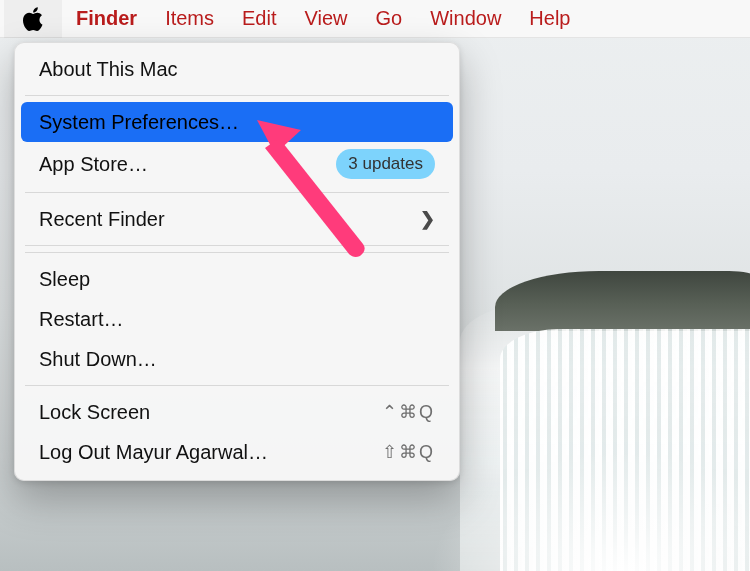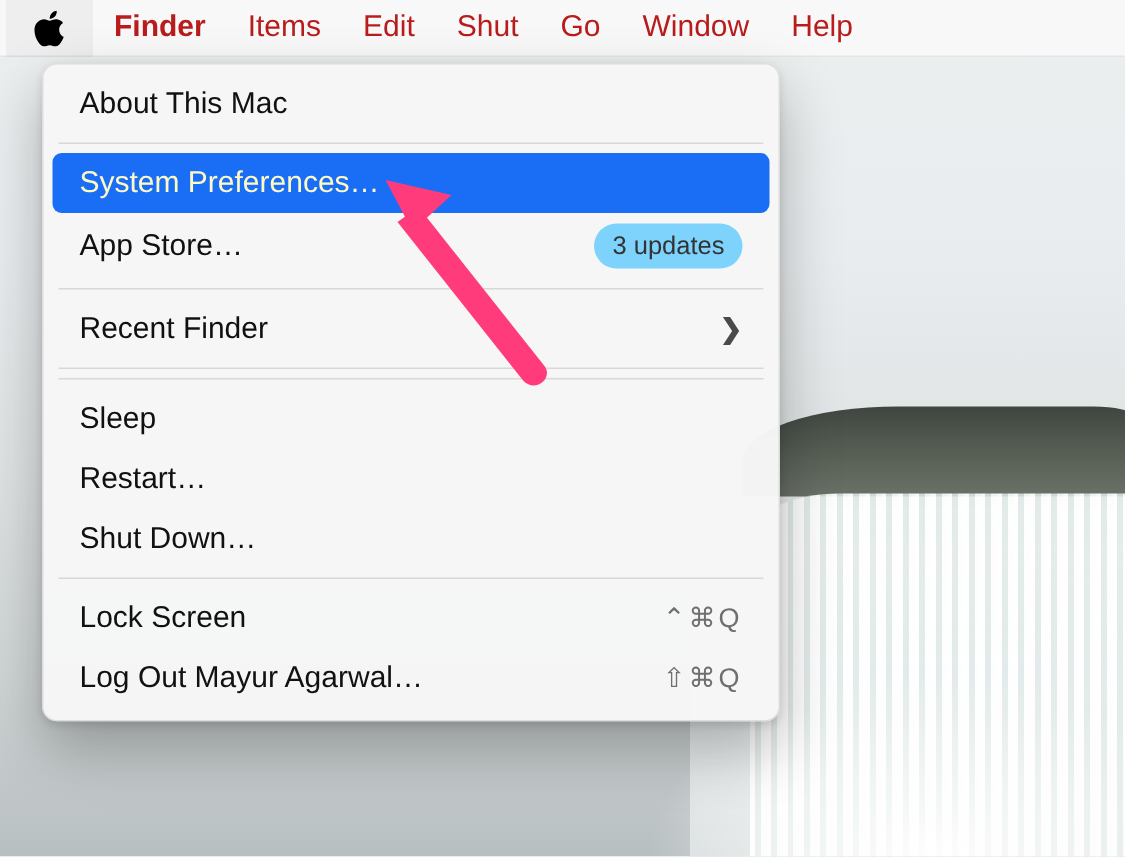--- a/index.html
+++ b/index.html
@@ -40,34 +40,34 @@
     .apple-btn {
       width: 58px; height: 38px; display:flex; align-items:center; justify-content:center;
       background: rgba(0,0,0,0.04);
     }
     .apple-btn svg { width: 22px; height: 24px; fill: #000; }
     .menubar-item { padding: 0 14px; height: 38px; display:flex; align-items:center; cursor: default; }
     .menubar-item.active { font-weight: 700; }
 
     .dropdown {
       position: absolute; z-index: 10;
-      left: 28px; top: 42px; width: 492px;
+      left: 14px; top: 42px; width: 446px;
       background: rgba(246,246,246,0.98);
       border: 1px solid rgba(0,0,0,0.1);
       border-radius: 10px;
       box-shadow: 0 18px 40px rgba(0,0,0,0.28), 0 2px 6px rgba(0,0,0,0.12);
       padding: 6px 0 8px;
       font-size: 20px; color: #111;
     }
     .menu-item {
       display:flex; align-items:center; justify-content:space-between;
       padding: 7px 18px; line-height: 26px; cursor: default;
       border-radius: 6px; margin: 0 6px;
     }
-    .menu-item.highlight { background: #1a6ef5; color: #fef9c3; }
+    .menu-item.highlight { background: #1a6ef5; color: #000000; }
     .menu-sep { height:1px; background: rgba(0,0,0,0.12); margin: 6px 10px; }
     .badge {
       background: #7dd3fc; color:#333; border-radius: 999px; padding: 2px 12px; font-size: 17px;
     }
     .chevron { font-size: 18px; color:#4a4a4a; font-weight:600; }
     .shortcut { color:#6f6f6f; font-size: 18px; letter-spacing: 2px; font-family: -apple-system, "Helvetica Neue", sans-serif; }
 
     .arrow-annotation { position:absolute; z-index:20; left:245px; top:108px; width:160px; height:200px; pointer-events:none; }
     .arrow-annotation svg { width:100%; height:100%; }
   </style>
@@ -83,21 +83,21 @@
 
 <div class="menubar">
   <div class="apple-btn">
     <svg viewBox="0 0 14 16">
         <path d="M11.3 8.5c0-2 1.6-2.9 1.7-3-0.9-1.4-2.4-1.5-2.9-1.6-1.2-.1-2.4.7-3 .7-.6 0-1.6-.7-2.6-.7C3 4 1.7 4.8 1 6c-1.4 2.4-.4 6 1 8 .7 1 1.5 2 2.5 2 1 0 1.4-.6 2.6-.6 1.2 0 1.5.6 2.6.6 1.1 0 1.8-1 2.5-2 .8-1.1 1.1-2.2 1.1-2.3-.1 0-2-1-2-3.2zM9.4 2.7C10 2 10.3 1.1 10.2.1c-.8 0-1.8.6-2.3 1.2-.5.6-.9 1.5-.8 2.4.9.1 1.8-.4 2.3-1z"></path>
       </svg>
   </div>
   <div class="menubar-item active">Finder</div>
   <div class="menubar-item">Items</div>
   <div class="menubar-item">Edit</div>
-  <div class="menubar-item">Shut</div>
+  <div class="menubar-item">View</div>
   <div class="menubar-item">Go</div>
   <div class="menubar-item">Window</div>
   <div class="menubar-item">Help</div>
 </div>
 
 <div class="dropdown">
   <div class="menu-item">
     <span>About This Mac</span>
   </div>
   <div class="menu-sep"></div>

